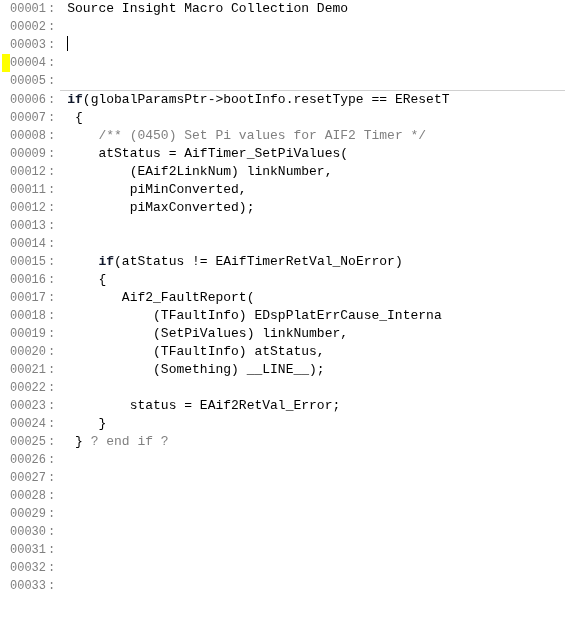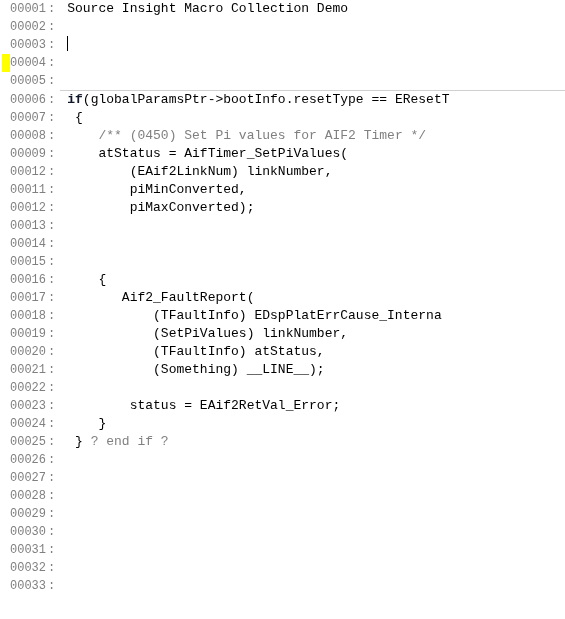--- a/index.html
+++ b/index.html
@@ -75,21 +75,21 @@
     <div class="sep"></div>
     <div class="line"><div class="gutter"><span class="mark"></span><span class="num">00006</span><span class="colon">:</span></div><div class="content"><span class="kw">if</span><span>(globalParamsPtr-&gt;bootInfo.resetType == EResetT</span></div></div>
     <div class="line"><div class="gutter"><span class="mark"></span><span class="num">00007</span><span class="colon">:</span></div><div class="content"><span> {</span></div></div>
     <div class="line"><div class="gutter"><span class="mark"></span><span class="num">00008</span><span class="colon">:</span></div><div class="content"><span>    </span><span class="cmt">/** (0450) Set Pi values for AIF2 Timer */</span></div></div>
     <div class="line"><div class="gutter"><span class="mark"></span><span class="num">00009</span><span class="colon">:</span></div><div class="content"><span>    atStatus = AifTimer_SetPiValues(</span></div></div>
     <div class="line"><div class="gutter"><span class="mark"></span><span class="num">00012</span><span class="colon">:</span></div><div class="content"><span>        (EAif2LinkNum) linkNumber,</span></div></div>
     <div class="line"><div class="gutter"><span class="mark"></span><span class="num">00011</span><span class="colon">:</span></div><div class="content"><span>        piMinConverted,</span></div></div>
     <div class="line"><div class="gutter"><span class="mark"></span><span class="num">00012</span><span class="colon">:</span></div><div class="content"><span>        piMaxConverted);</span></div></div>
     <div class="line"><div class="gutter"><span class="mark"></span><span class="num">00013</span><span class="colon">:</span></div><div class="content"></div></div>
     <div class="line"><div class="gutter"><span class="mark"></span><span class="num">00014</span><span class="colon">:</span></div></div>
-    <div class="line"><div class="gutter"><span class="mark"></span><span class="num">00015</span><span class="colon">:</span></div></div>
+    <div class="line"><div class="gutter"><span class="mark"></span><span class="num">00015</span><span class="colon">:</span></div><div class="content"><span>    </span><span class="kw">if</span><span>(atStatus != EAifTimerRetVal_NoError)</span></div></div>
     <div class="line"><div class="gutter"><span class="mark"></span><span class="num">00016</span><span class="colon">:</span></div><div class="content"><span>    {</span></div></div>
     <div class="line"><div class="gutter"><span class="mark"></span><span class="num">00017</span><span class="colon">:</span></div><div class="content"><span>       Aif2_FaultReport(</span></div></div>
     <div class="line"><div class="gutter"><span class="mark"></span><span class="num">00018</span><span class="colon">:</span></div><div class="content"><span>           (TFaultInfo) EDspPlatErrCause_Interna</span></div></div>
     <div class="line"><div class="gutter"><span class="mark"></span><span class="num">00019</span><span class="colon">:</span></div><div class="content"><span>           (SetPiValues) linkNumber,</span></div></div>
     <div class="line"><div class="gutter"><span class="mark"></span><span class="num">00020</span><span class="colon">:</span></div><div class="content"><span>           (TFaultInfo) atStatus,</span></div></div>
     <div class="line"><div class="gutter"><span class="mark"></span><span class="num">00021</span><span class="colon">:</span></div><div class="content"><span>           (Something) __LINE__);</span></div></div>
     <div class="line"><div class="gutter"><span class="mark"></span><span class="num">00022</span><span class="colon">:</span></div><div class="content"></div></div>
     <div class="line"><div class="gutter"><span class="mark"></span><span class="num">00023</span><span class="colon">:</span></div><div class="content"><span>        status = EAif2RetVal_Error;</span></div></div>
     <div class="line"><div class="gutter"><span class="mark"></span><span class="num">00024</span><span class="colon">:</span></div><div class="content"><span>    }</span></div></div>
     <div class="line"><div class="gutter"><span class="mark"></span><span class="num">00025</span><span class="colon">:</span></div><div class="content"><span> } </span><span class="grey">? end if ?</span></div></div>

